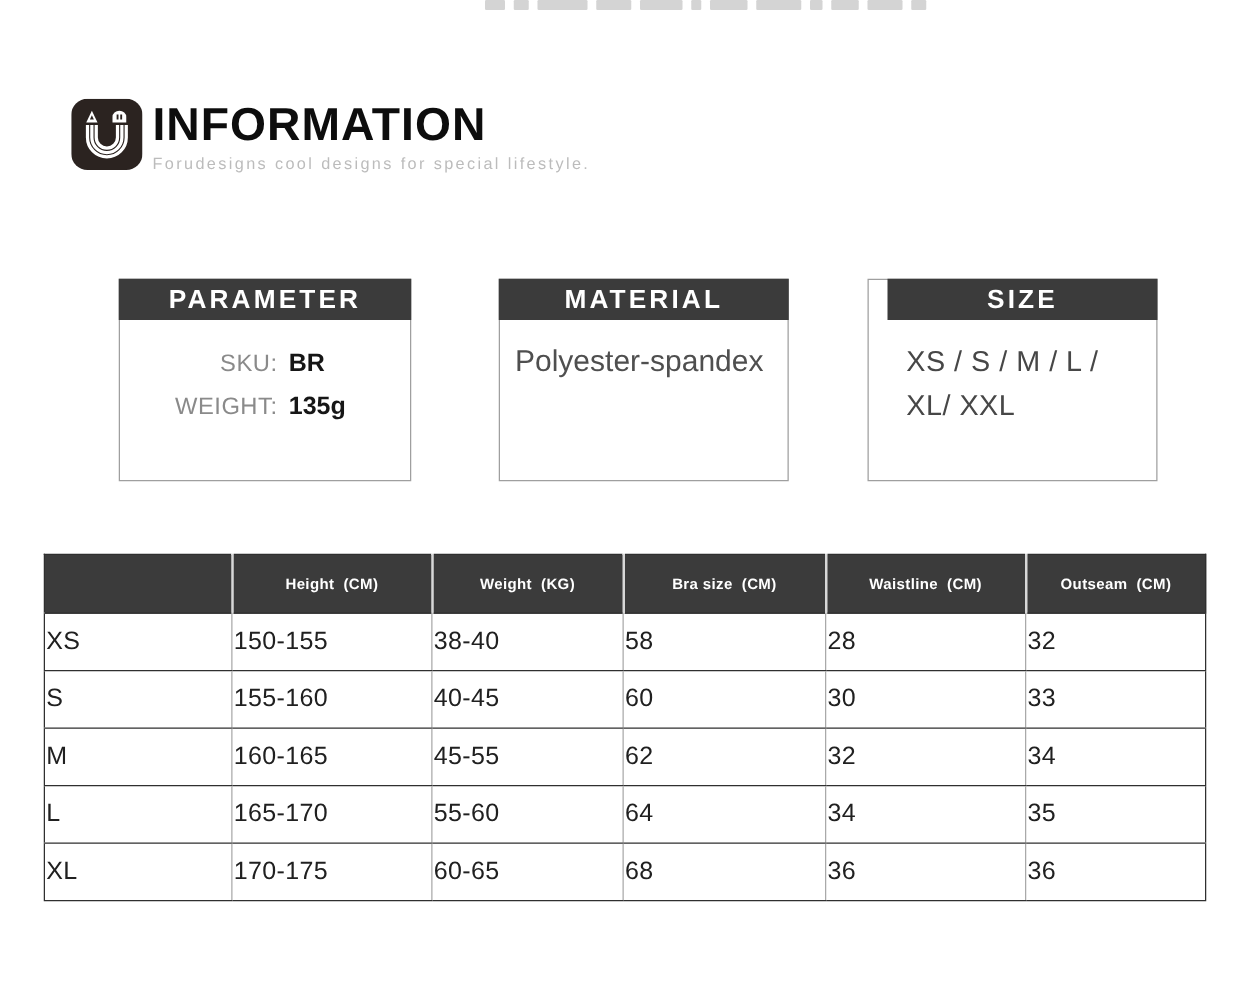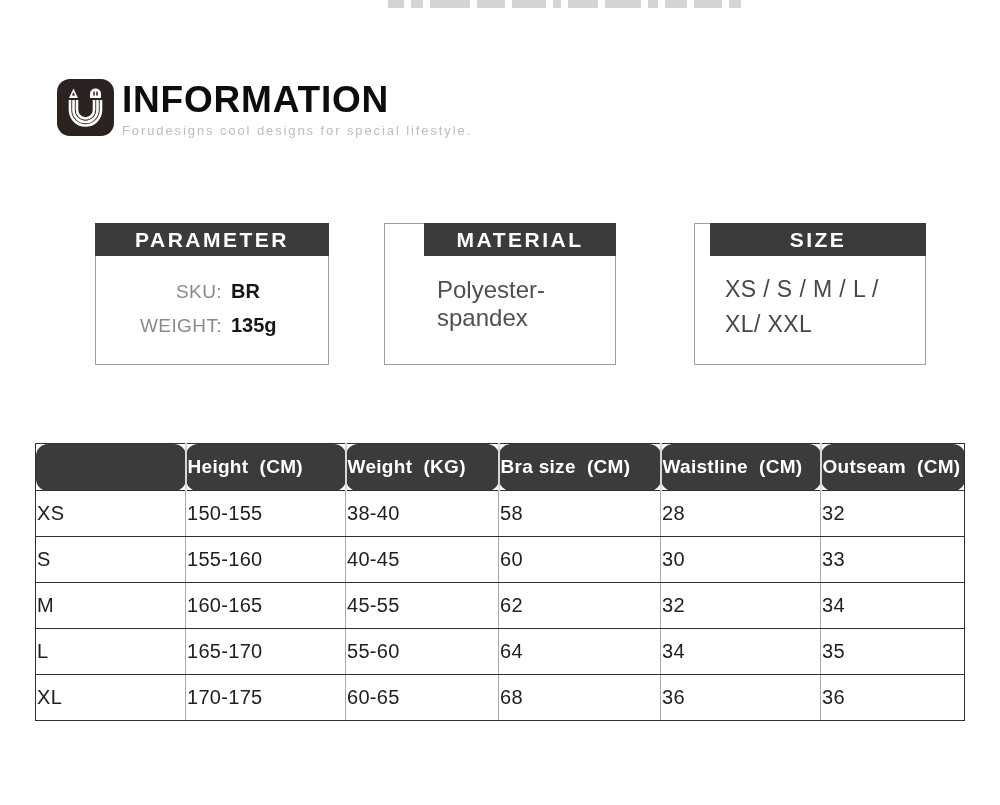--- a/index.html
+++ b/index.html
@@ -17,44 +17,44 @@
 
   
   .brand { position: absolute; left: 57px; top: 79px; display: flex; align-items: flex-start; gap: 8px; }
   .logo { width: 57px; height: 57px; display: block; }
   .brand-text h1 { margin: 2px 0 0 0; font-size: 37px; line-height: 1.02;
     font-weight: 800; letter-spacing: 0.8px; color: var(--title_color, #0d0d0d); }
   .tagline { margin-top: 4px; font-size: 13px; letter-spacing: 1.9px;
     color: var(--tagline_color, #bcbcbc); font-weight: 400; }
 
   
-  .box { position: absolute; top: 223px; height: 142px; background: #fff;
+  .box { position: absolute; top: 223px; height: 162px; background: #fff;
     border: 1px solid var(--box_border, #9f9f9f); }
   .box-parameter { left: 95px;  width: 234px; }
-  .box-material  { left: 384px; width: 232px; padding-left: 40px; }
+  .box-material  { left: 399px; width: 232px; }
   .box-size      { left: 694px; width: 232px; padding-left: 16px; }
   .box-header { margin: -1px -1px 0 -1px; height: 33px; background: var(--header_bar, #3b3b3b);
     color: #ffffff; display: flex; align-items: center; justify-content: center;
     font-size: 21px; font-weight: 700; letter-spacing: 2.5px; }
   .param-rows { padding-top: 13px; }
   .param-row { display: flex; align-items: baseline; margin: 11px 0; }
   .param-label { width: 126px; text-align: right; color: var(--label_color, #8a8a8a);
     font-size: 19px; letter-spacing: 0.4px; }
   .param-value { margin-left: 9px; font-weight: 700; font-size: 20px; color: var(--value_color, #161616); }
   .material-body { padding: 20px 8px 0 12px; font-size: 24px; color: #4f4f4f; }
   .size-body { padding: 16px 8px 0 14px; font-size: 23px; color: #474747; line-height: 1.5; letter-spacing: 0.4px; }
 
   
   .size-table { position: absolute; left: 35px; top: 443px; width: 929px;
     border-collapse: collapse; table-layout: fixed; background: #fff;
     border: 1px solid var(--table_dark_line, #2f2f2f); }
   .size-table thead th { background: var(--header_bar, #3b3b3b); color: #ffffff;
-    height: 47px; font-size: 19px; font-weight: 700; letter-spacing: 0.3px;
-    white-space: pre; text-align: left; vertical-align: middle;
-    border-bottom: 1px solid var(--table_dark_line, #2f2f2f); border-radius: 12px; }
+    height: 47px; font-size: 12px; font-weight: 700; letter-spacing: 0.3px;
+    white-space: pre; text-align: center; vertical-align: middle;
+    border-bottom: 1px solid var(--table_dark_line, #2f2f2f); }
   .size-table thead th + th { border-left: 2px solid var(--header_separator, #d7d7d7); }
   .size-table tbody td { height: 46px; text-align: left; vertical-align: middle;
     font-size: 20px; color: #202020; letter-spacing: 0.3px;
     border-bottom: 1px solid var(--table_dark_line, #2f2f2f); }
   .size-table tbody td + td { border-left: 1px solid var(--table_light_line, #a9a9a9); }
 </style>
 </head>
 <body>
 
 <div class="page">

